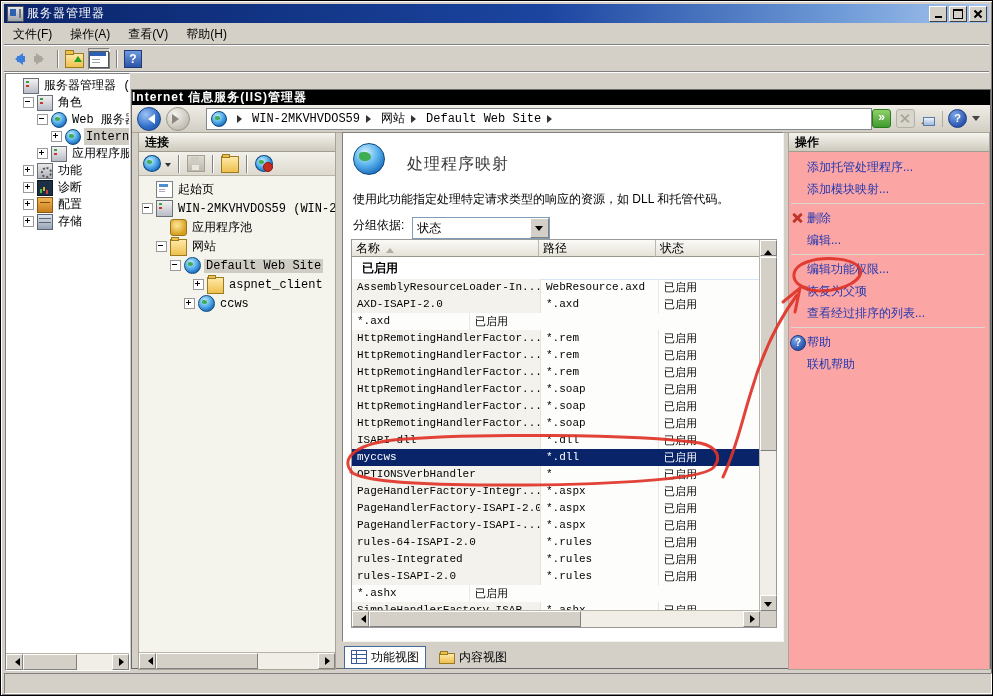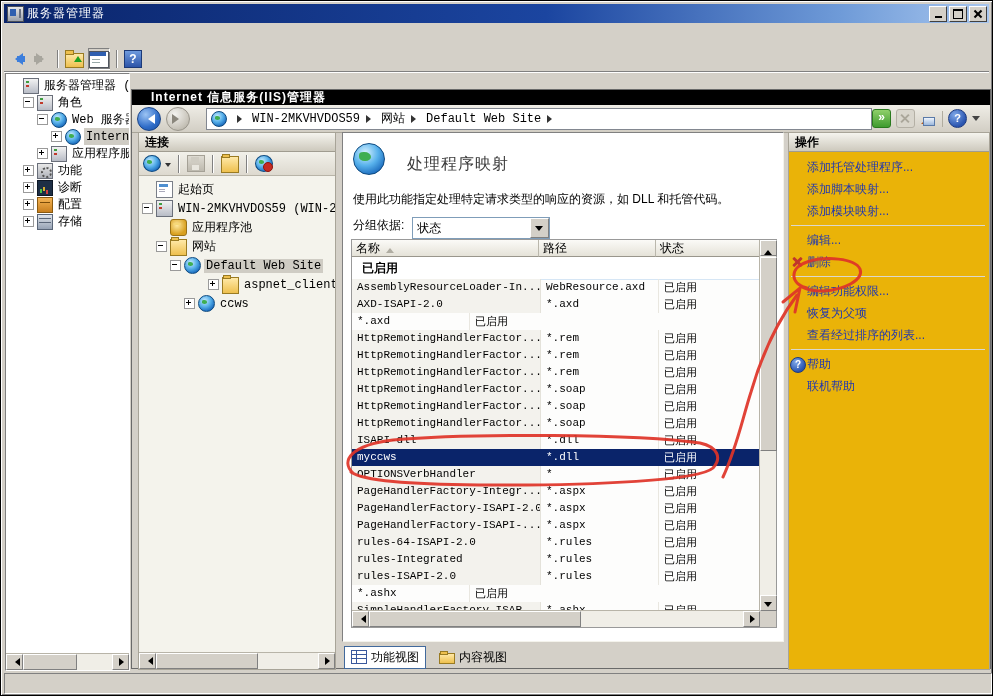--- a/index.html
+++ b/index.html
@@ -72,21 +72,21 @@
   .i-config::before{content:"";position:absolute;left:2px;top:4px;right:2px;height:1px;background:#7a4c08}
   .i-storage{background:linear-gradient(#dfe4ea,#96a2b4);border:1px solid #5a6678}
   .i-storage::before{content:"";position:absolute;left:1px;top:3px;right:1px;height:1px;background:#5a6678;box-shadow:0 4px 0 #5a6678}
   .i-start-page{background:#fff;border:1px solid #7a7f88}
   .i-start-page::before{content:"";position:absolute;left:2px;top:2px;width:9px;height:3px;background:#4f8fd0}
   .i-start-page::after{content:"";position:absolute;left:2px;top:7px;width:6px;height:1px;background:#aab;box-shadow:0 2px 0 #aab}
   .i-app-pools{background:radial-gradient(circle at 40% 35%,#ffe9a0,#d8a020 70%);border:1px solid #9a7218;border-radius:3px}
   .i-app-pools::before{content:"";position:absolute;left:2px;top:3px;width:8px;height:2px;border-radius:50%;background:#f6d878}
   
   .iis-win{position:absolute;left:130px;top:88px;width:858px;height:578px;background:#d4d0c8;border:1px solid #6a6a6a}
-  .iis-header{height:24px;background:#000;color:#fff;font-weight:bold;padding-left:19px;line-height:15px;letter-spacing:1px;white-space:nowrap;overflow:hidden}
+  .iis-header{height:24px;background:#000;color:#fff;font-weight:bold;padding-left:0;line-height:15px;letter-spacing:1px;white-space:nowrap;overflow:hidden}
   .iis-nav{position:absolute;left:0;top:15px;right:0;height:27px;background:linear-gradient(#efede6,#d2cec4);display:flex;align-items:center;border-bottom:1px solid #a8a498}
   .navcirc{width:22px;height:22px;border-radius:50%;flex:none;position:relative;margin-left:5px}
   .nav-back{background:radial-gradient(circle at 35% 30%,#9cc4f4,#2e6cc8 60%,#1c4d9a);border:1px solid #1a4488}
   .nav-back::before{content:"";position:absolute;left:5px;top:6px;border:5px solid transparent;border-right:7px solid #fff}
   .nav-fwd{background:radial-gradient(circle at 35% 30%,#f4f3f0,#c9c5bb 65%,#aaa699);border:1px solid #9a968c}
   .nav-fwd::before{content:"";position:absolute;right:5px;top:6px;border:5px solid transparent;border-left:7px solid #8a867c}
   .crumbbox{height:20px;background:#fff;border:1px solid #828790;margin-left:16px;flex:1 1 auto;max-width:668px;
     display:flex;align-items:center;padding:0 4px;overflow:hidden;white-space:nowrap}
   .crumb-globe{width:14px;height:14px;flex:none;margin-right:4px}
   .crumb-sep{width:0;height:0;border:4px solid transparent;border-left:5px solid #333;margin:0 6px;flex:none}
@@ -166,21 +166,21 @@
   .tabsbar{position:absolute;left:212px;top:556px;height:22px;display:flex;gap:6px;align-items:center}
   .tab{display:flex;align-items:center;gap:4px;padding:2px 6px;border:1px solid transparent}
   .tab.active{background:#fff;border-color:#41699c}
   .tab-ic{width:14px;height:12px;position:relative}
   .features-view{background:#fff;border:1px solid #39589c}
   .features-view::before{content:"";position:absolute;left:0;top:3px;right:0;height:1px;background:#39589c;box-shadow:0 4px 0 #39589c}
   .features-view::after{content:"";position:absolute;left:4px;top:0;width:1px;bottom:0;background:#39589c}
   .content-view{background:linear-gradient(#ffe9a8,#eec04e);border:1px solid #9a7b22;height:9px;margin-top:2px}
   .content-view::before{content:"";position:absolute;left:0;top:-3px;width:6px;height:2px;background:#eec04e;border:1px solid #9a7b22}
   
-  .actions-pane{position:absolute;left:656px;top:42px;width:200px;height:536px;background:#eab308;border:1px solid #a8a498}
+  .actions-pane{position:absolute;left:656px;top:42px;width:200px;height:536px;background:#fca5a5;border:1px solid #a8a498}
   .act-list{padding-top:4px}
   .act-item{position:relative;height:22px;line-height:22px;padding-left:18px;white-space:nowrap;overflow:hidden}
   .act-link{color:#2138b0}
   .act-divider{height:1px;background:#dbd8cd;margin:3px 4px 3px 2px}
   .act-ic{position:absolute;left:1px;top:4px;width:14px;height:14px}
   .delete-x::before,.delete-x::after{content:"";position:absolute;left:6px;top:1px;width:3px;height:12px;background:#c0362b;border-radius:1px}
   .delete-x::before{transform:rotate(45deg)}.delete-x::after{transform:rotate(-45deg)}
   .act-help{border-radius:50%;background:radial-gradient(circle at 35% 30%,#7fa8e8,#2a55b0 70%);border:1px solid #1c3a80;color:#fff;font-weight:bold;text-align:center;line-height:14px;font-size:10px}
   .act-help::before{content:"?"}
   
@@ -202,20 +202,26 @@
         </span>
       <span class="wbtn">
           <i class="g-max"></i>
         </span>
       <span class="wbtn">
           <i class="g-x"></i>
         </span>
     </span>
   </div>
 
+  <div class="menubar" id="menubar">
+      <span class="menu-item">文件(F)</span>
+      <span class="menu-item">操作(A)</span>
+      <span class="menu-item">查看(V)</span>
+      <span class="menu-item">帮助(H)</span>
+    </div>
 
   <div class="toolbar" id="main-toolbar">
       <span class="tbi">
         <i class="back-arrow" style="position: absolute; inset: 0px; display: block;"></i>
       </span>
       <span class="tbi">
         <i class="forward-arrow" style="position: absolute; inset: 0px; display: block;"></i>
       </span>
       <span class="tsep"></span>
       <span class="tbi">
@@ -346,21 +352,21 @@
           <div class="trow" style="padding-left: 17px;">
             <span class="exp "></span>
             <span class="ticon i-sites-folder" style="width: 15px; height: 15px;"></span>
             <span class="tlabel mono">网站</span>
           </div>
           <div class="trow sel" style="padding-left: 31px;">
             <span class="exp "></span>
             <span class="ticon i-site" style="width: 15px; height: 15px;"></span>
             <span class="tlabel mono">Default Web Site</span>
           </div>
-          <div class="trow" style="padding-left: 69px;">
+          <div class="trow" style="padding-left: 54px;">
             <span class="exp plus"></span>
             <span class="ticon i-folder" style="width: 15px; height: 15px;"></span>
             <span class="tlabel mono">aspnet_client</span>
           </div>
           <div class="trow" style="padding-left: 45px;">
             <span class="exp plus"></span>
             <span class="ticon i-app" style="width: 15px; height: 15px;"></span>
             <span class="tlabel mono">ccws</span>
           </div>
         </div>
@@ -522,25 +528,24 @@
         <span class="tab">
           <span class="tab-ic content-view"></span>
           <span>内容视图</span>
         </span>
       </div>
 
     <div class="actions-pane">
       <div class="pane-header">操作</div>
       <div class="act-list" id="actions-list">
           <div class="act-item"><span class="act-link">添加托管处理程序...</span></div>
-          <div class="act-item"><span class="act-link">添加脚本映射...</span></div>
           <div class="act-item"><span class="act-link">添加模块映射...</span></div>
           <div class="act-divider"></div>
+          <div class="act-item"><span class="act-ic delete-x"></span><span class="act-link">删除</span></div>
           <div class="act-item"><span class="act-link">编辑...</span></div>
-          <div class="act-item"><span class="act-ic delete-x"></span><span class="act-link">删除</span></div>
           <div class="act-divider"></div>
           <div class="act-item"><span class="act-link">编辑功能权限...</span></div>
           <div class="act-item"><span class="act-link">恢复为父项</span></div>
           <div class="act-item"><span class="act-link">查看经过排序的列表...</span></div>
           <div class="act-divider"></div>
           <div class="act-item"><span class="act-ic act-help"></span><span class="act-link">帮助</span></div>
           <div class="act-item"><span class="act-link">联机帮助</span></div>
         </div>
     </div>
   </div>

